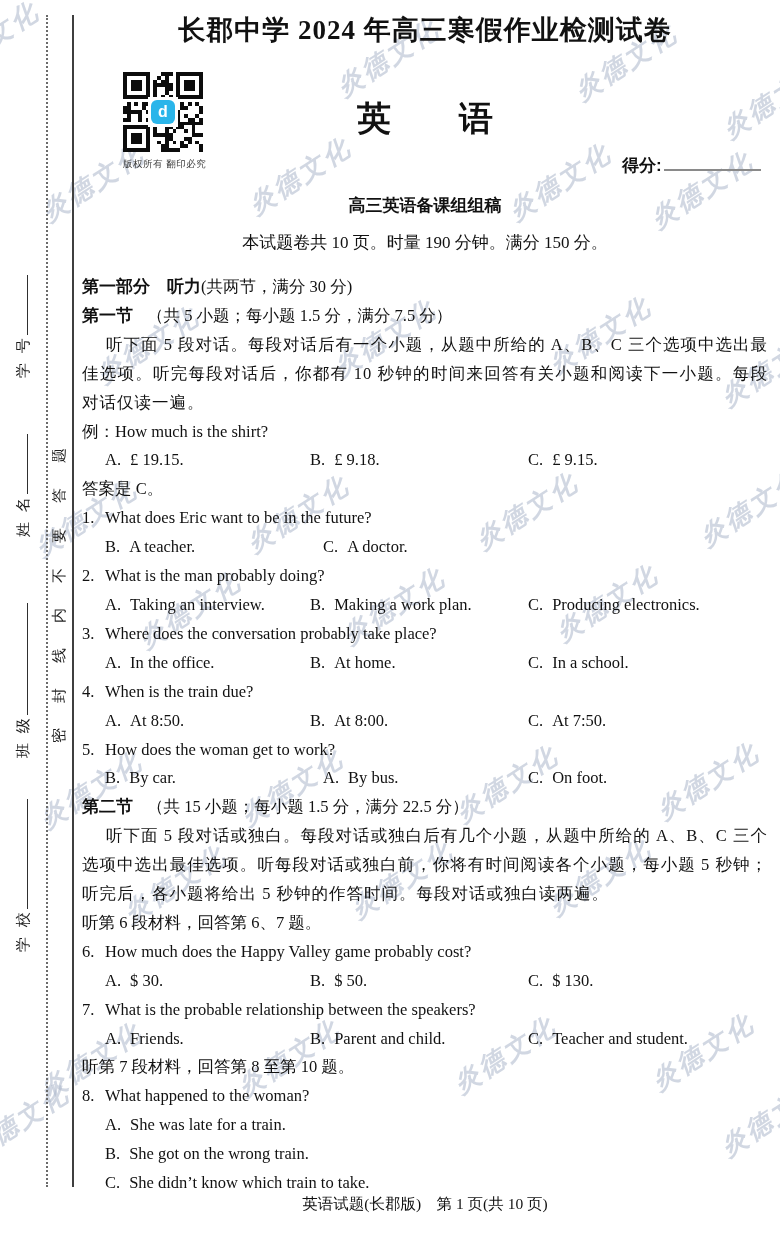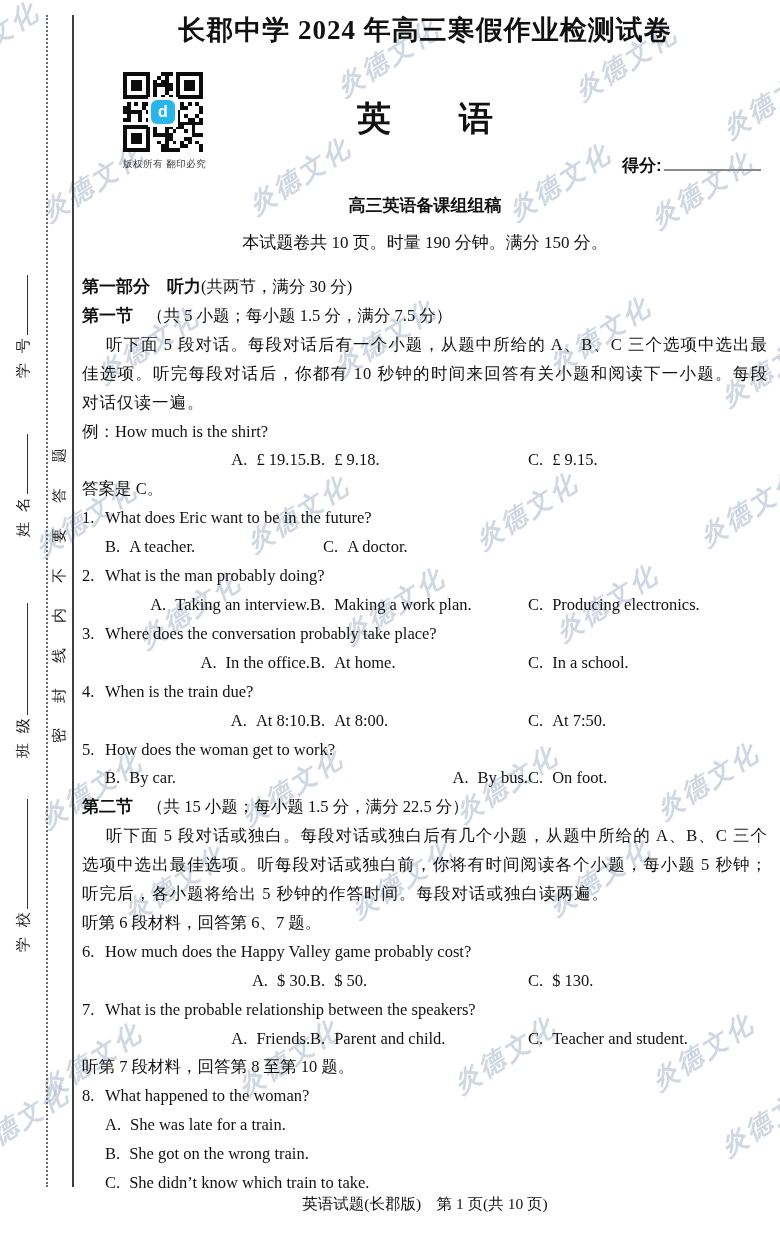--- a/index.html
+++ b/index.html
@@ -58,21 +58,21 @@
 
   
   .content{position:absolute;left:82px;top:273px;width:686px;z-index:4;
       font-size:16.5px;line-height:28.9px;}
   .line{white-space:nowrap;}
   .b{font-family:"Liberation Sans","DejaVu Sans",sans-serif;font-weight:bold;font-size:17px;}
   .sect-note{margin-left:14px;text-align:right;}
   .para{text-align:justify;text-indent:24px;letter-spacing:1px;}
   .q .num{display:inline-block;min-width:16px;margin-right:7px;}
   .opts{display:flex;padding-left:23px;}
-  .opts .c1{width:205px;text-align:right;} .opts .c2{width:218px;} .opts .c3{flex:1;}
+  .opts .c1{width:205px;} .opts .c2{width:218px;} .opts .c3{flex:1;}
   .opt .l{margin-right:9px;}
   .stack .opt{display:block;padding-left:23px;}
 
   .footer{position:absolute;left:82px;top:1194px;width:686px;text-align:center;
       font-size:15.5px;z-index:4;}
 </style>
 </head>
 <body>
 
 <div class="page">
@@ -619,21 +619,21 @@
       <span class="opt c3"><span class="l">C.</span><span>Producing electronics.</span></span>
     </div>
     <div class="line q"><span class="num">3.</span><span>Where does the conversation probably take place?</span></div>
     <div class="opts">
       <span class="opt c1"><span class="l">A.</span><span>In the office.</span></span>
       <span class="opt c2"><span class="l">B.</span><span>At home.</span></span>
       <span class="opt c3"><span class="l">C.</span><span>In a school.</span></span>
     </div>
     <div class="line q"><span class="num">4.</span><span>When is the train due?</span></div>
     <div class="opts">
-      <span class="opt c1"><span class="l">A.</span><span>At 8:10.</span></span>
+      <span class="opt c1"><span class="l">A.</span><span>At 8:50.</span></span>
       <span class="opt c2"><span class="l">B.</span><span>At 8:00.</span></span>
       <span class="opt c3"><span class="l">C.</span><span>At 7:50.</span></span>
     </div>
     <div class="line q"><span class="num">5.</span><span>How does the woman get to work?</span></div>
     <div class="opts">
       <span class="opt c2"><span class="l">B.</span><span>By car.</span></span>
       <span class="opt c1"><span class="l">A.</span><span>By bus.</span></span>
       <span class="opt c3"><span class="l">C.</span><span>On foot.</span></span>
     </div>
 

